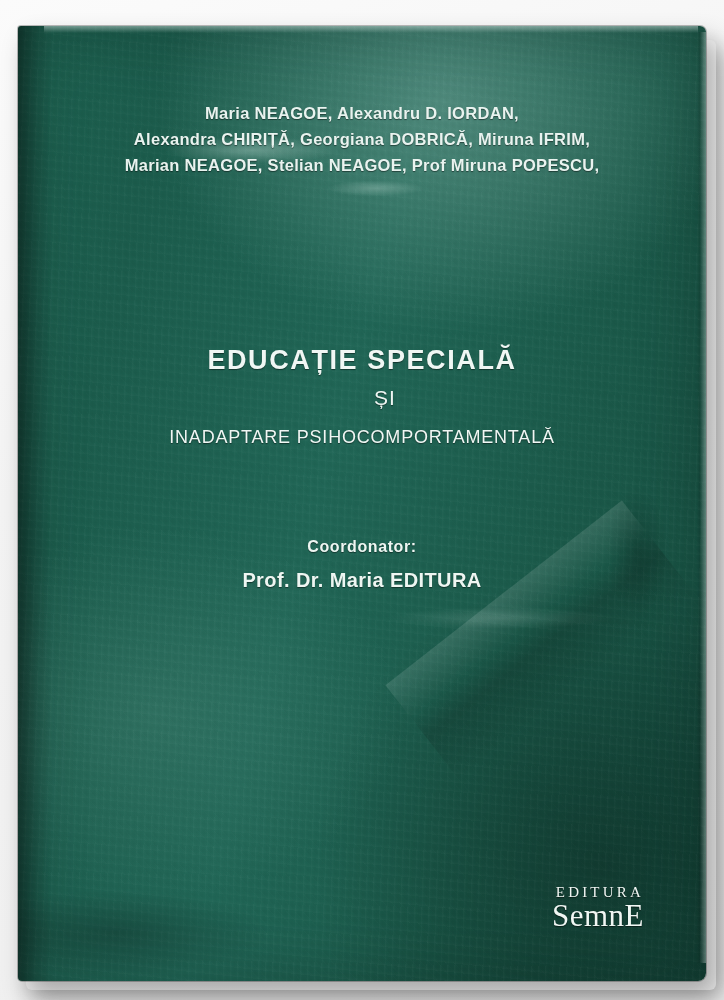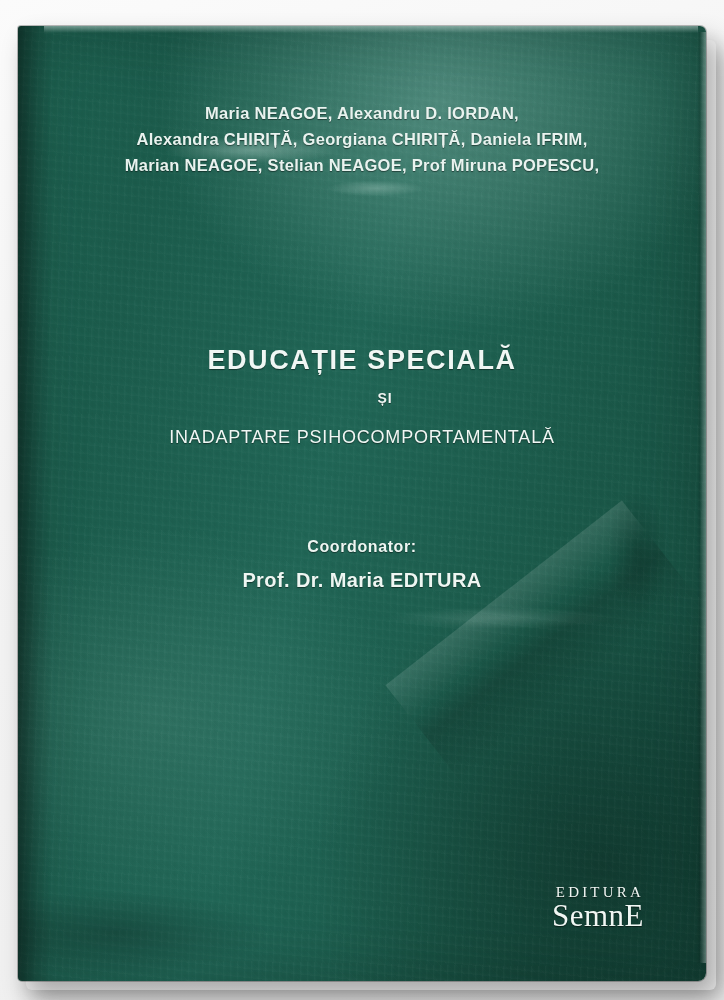--- a/index.html
+++ b/index.html
@@ -140,22 +140,22 @@
     top: 316px;
   }
   #title-main-1 {
     font-size: 27px;
     font-weight: bold;
     letter-spacing: 1.6px;
     line-height: 36px;
     color: #f0f7f4;
   }
   #title-conj {
-    font-size: 14px;
-    font-weight: bold;
+    font-size: 21px;
+    font-weight: normal;
     letter-spacing: 1px;
     line-height: 40px;
     color: #eff6f3;
     padding-left: 46px;
   }
   #title-main-2 {
     font-size: 18px;
     font-weight: normal;
     letter-spacing: 0.8px;
     line-height: 38px;
@@ -223,21 +223,21 @@
   <div id="book">
     <div id="grain"></div>
     <div id="scuffs"></div>
     <div id="crease"></div>
     <div id="spine"></div>
     <div id="topedge"></div>
     <div id="rightedge"></div>
 
     <div id="authors" class="cover-text">
       <div class="line">Maria NEAGOE, Alexandru D. IORDAN,</div>
-      <div class="line">Alexandra CHIRIȚĂ, Georgiana CHIRIȚĂ, Daniela IFRIM,</div>
+      <div class="line">Alexandra CHIRIȚĂ, Georgiana DOBRICĂ, Miruna IFRIM,</div>
       <div class="line">Marian NEAGOE, Stelian NEAGOE, Prof Miruna POPESCU,</div>
     </div>
 
     <div id="title-block" class="cover-text">
       <div id="title-main-1">EDUCAȚIE SPECIALĂ</div>
       <div id="title-conj">ȘI</div>
       <div id="title-main-2">INADAPTARE PSIHOCOMPORTAMENTALĂ</div>
     </div>
 
     <div id="coord-block" class="cover-text">

